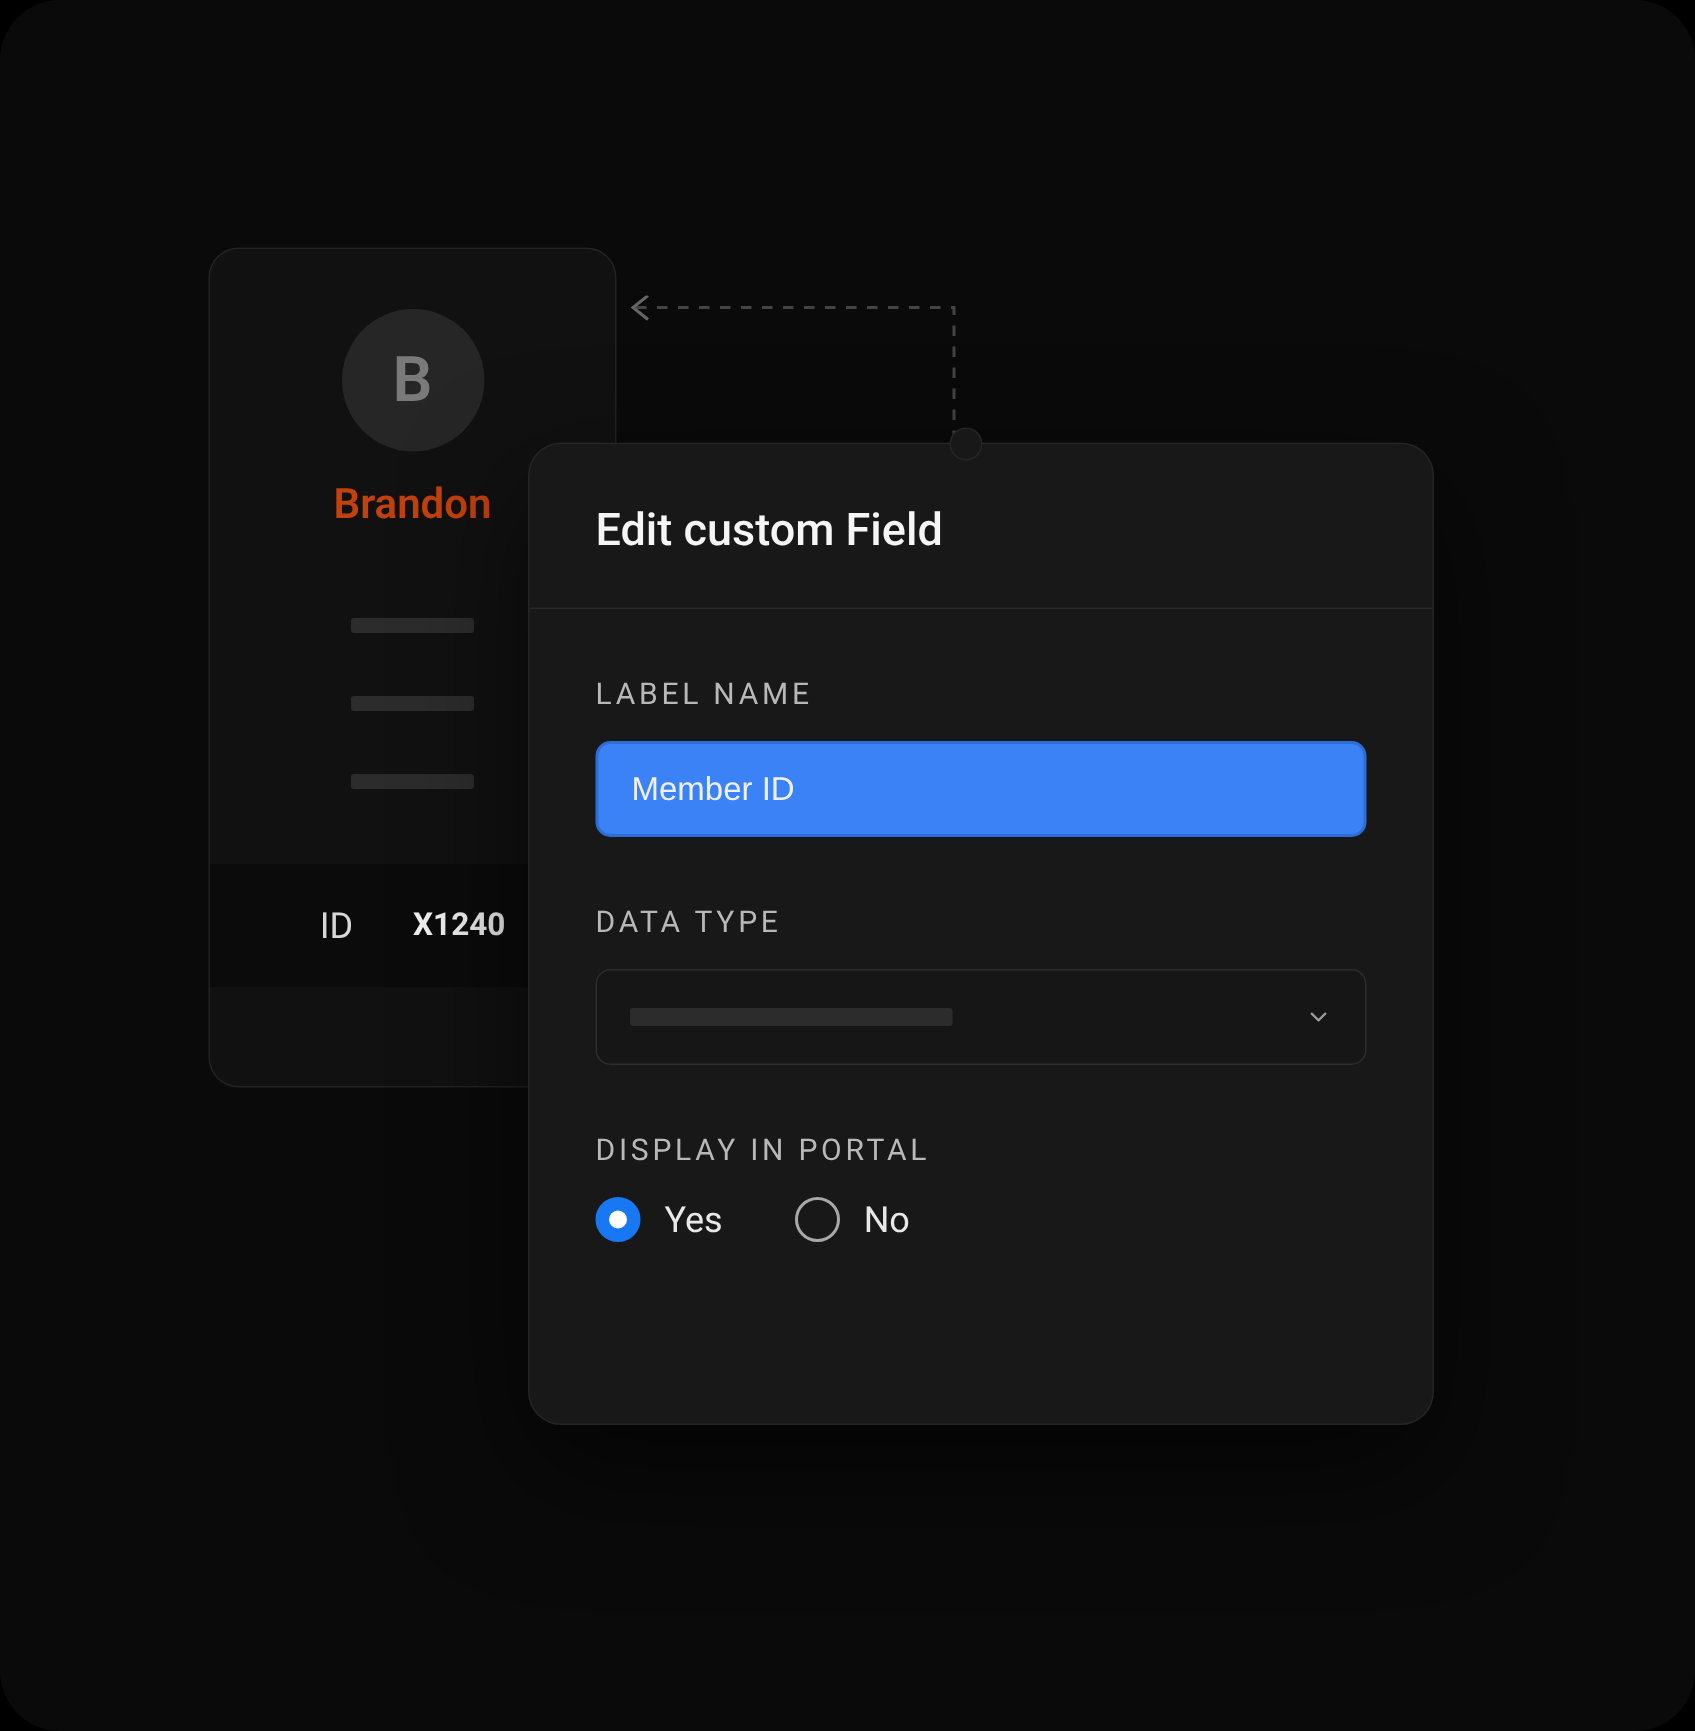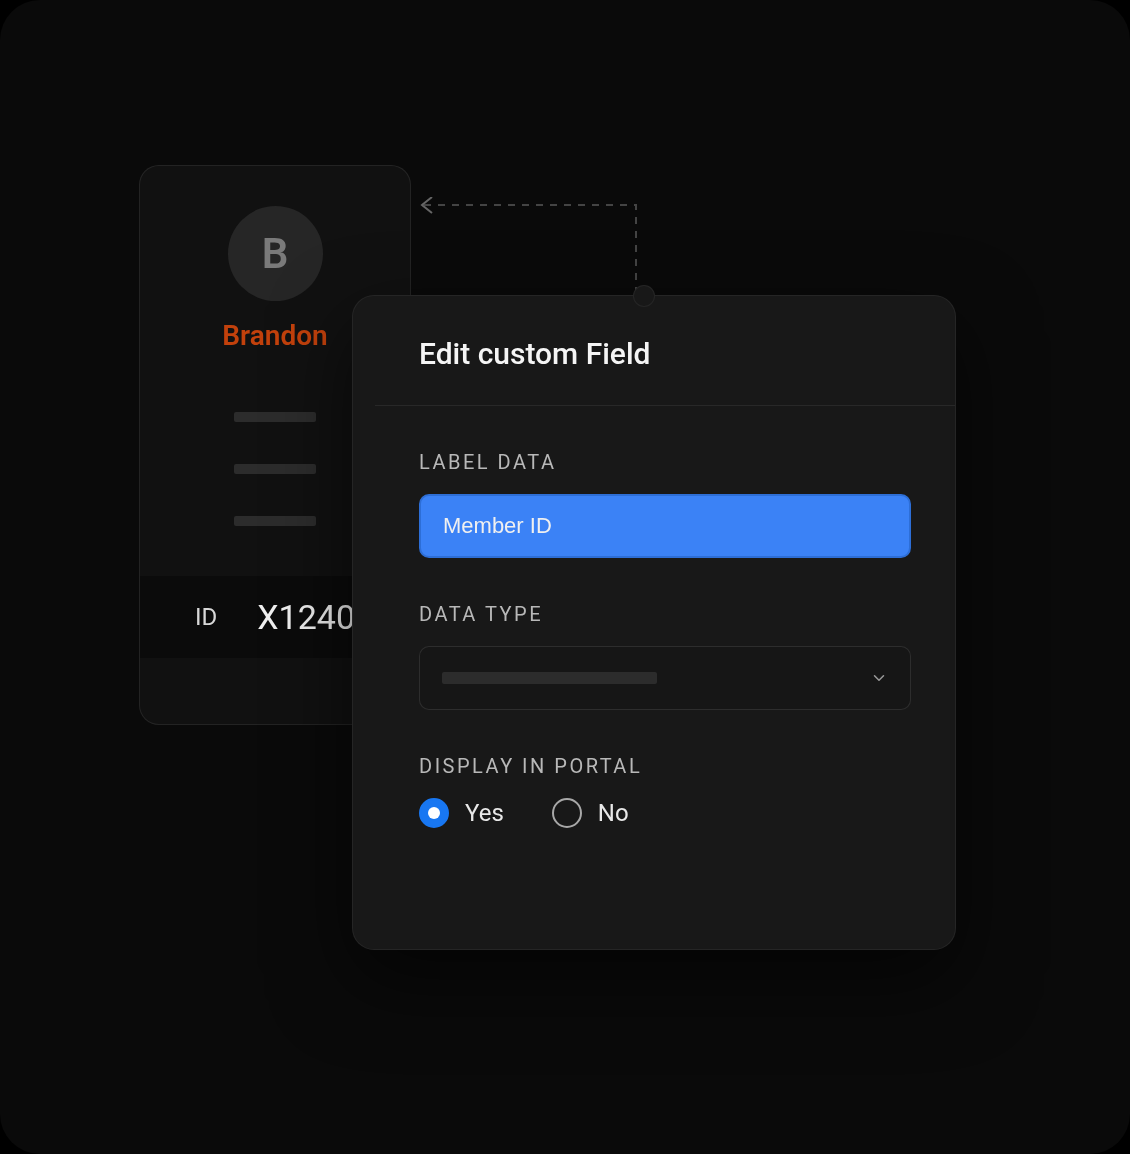--- a/index.html
+++ b/index.html
@@ -70,42 +70,41 @@
       padding: 0 28px;
       gap: 40px;
       justify-content: center;
     }
     .id-label {
       color: #d8d8d8;
       font-size: 24px;
     }
     .id-value {
       color: #f0f0f0;
-      font-size: 34px;
-      font-weight: 400;
+      font-size: 21px;
+      font-weight: 700;
     }
     .connector {
       position: absolute;
       left: 418px;
       top: 197px;
       width: 222px;
       height: 100px;
       pointer-events: none;
     }
     .modal {
       position: absolute;
       left: 352px;
       top: 295px;
       width: 604px;
       height: 655px;
       background: #181818;
       border: 1px solid rgba(255,255,255,0.06);
       border-radius: 22px;
       box-shadow: 0 30px 80px rgba(0,0,0,0.6);
-      padding-left: 22px;
     }
     .modal-anchor {
       position: absolute;
       top: -11px;
       left: 280px;
       width: 22px;
       height: 22px;
       border-radius: 50%;
       background: #181818;
       border: 1px solid rgba(255,255,255,0.06);
@@ -213,21 +212,21 @@
   <svg class="connector" viewBox="0 0 222 100">
     <path d="M 6 8 L 218 8 L 218 100" fill="none" stroke="#444" stroke-width="2" stroke-dasharray="7 7"></path>
     <path d="M 14 0 L 4 8 L 14 16" fill="none" stroke="#666" stroke-width="2"></path>
   </svg>
 
   <div class="modal">
     <div class="modal-anchor"></div>
     <div class="modal-title">Edit custom Field</div>
     <div class="modal-body">
 
-      <div class="field-label">LABEL DATA</div>
+      <div class="field-label">LABEL NAME</div>
       <input class="text-input" type="text" value="Member ID" style="">
 
       <div class="field-label">DATA TYPE</div>
       <div class="select-box">
         <div class="select-placeholder-bar"></div>
         <span class="chevron">
           <svg width="18" height="18" viewBox="0 0 24 24" fill="none">
               <path d="M6 9l6 6 6-6" stroke="currentColor" stroke-width="2" stroke-linecap="round" stroke-linejoin="round"></path>
             </svg>
         </span>

